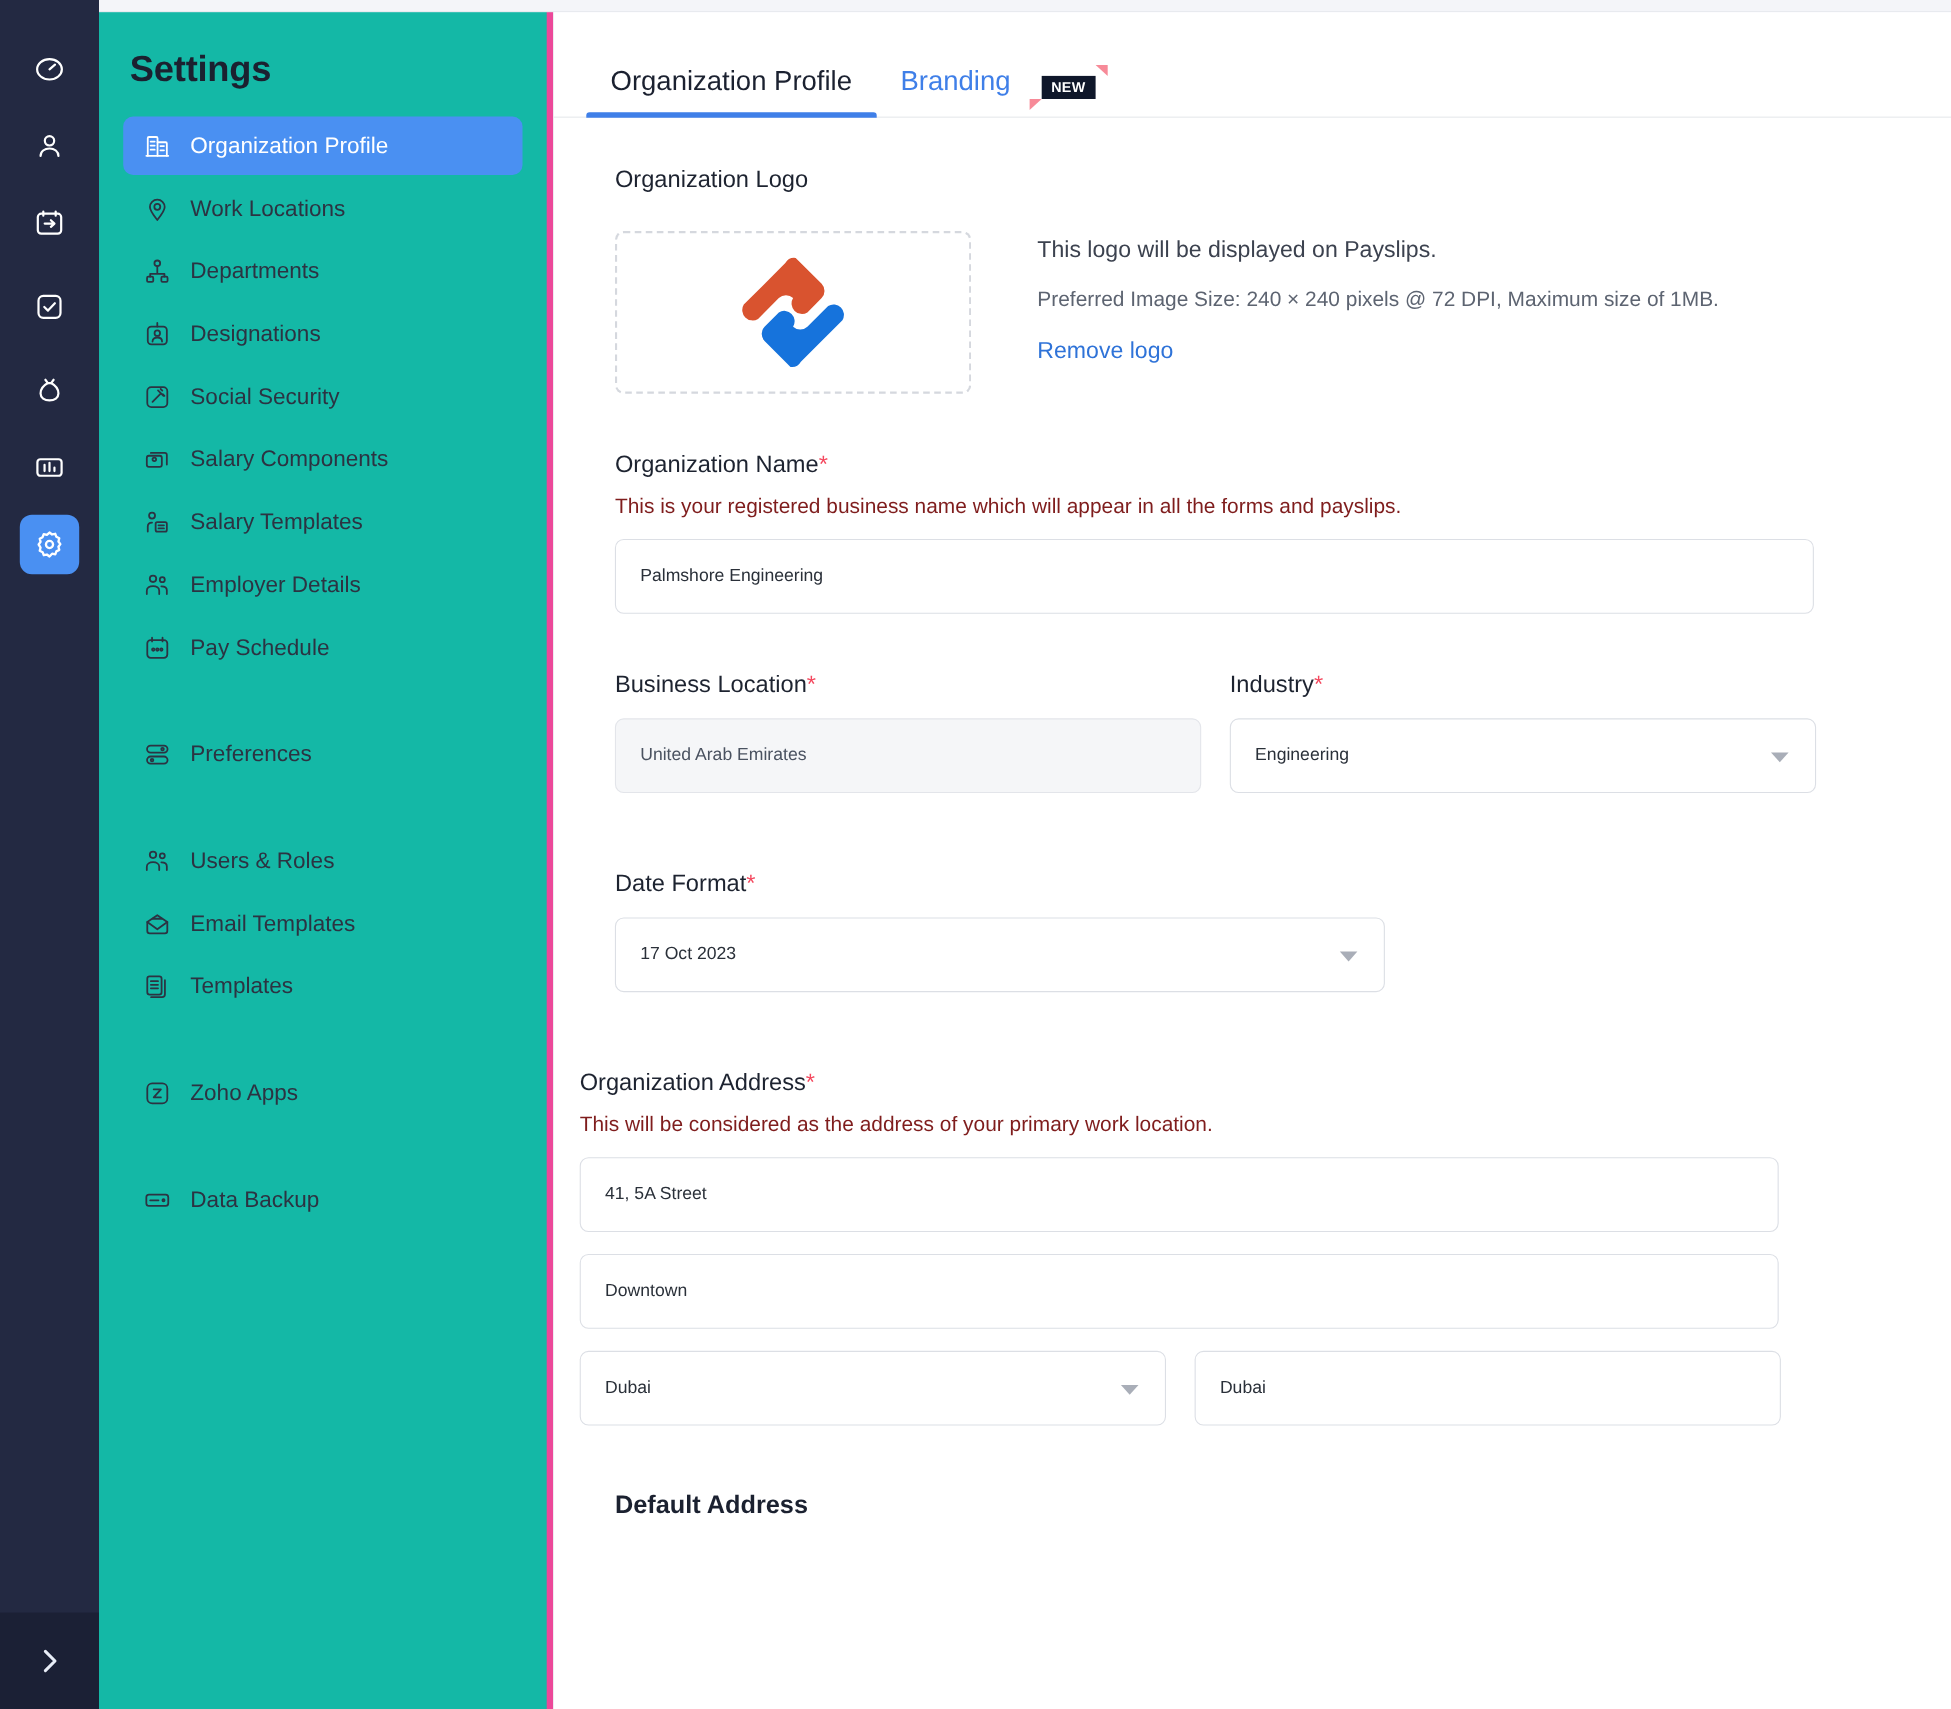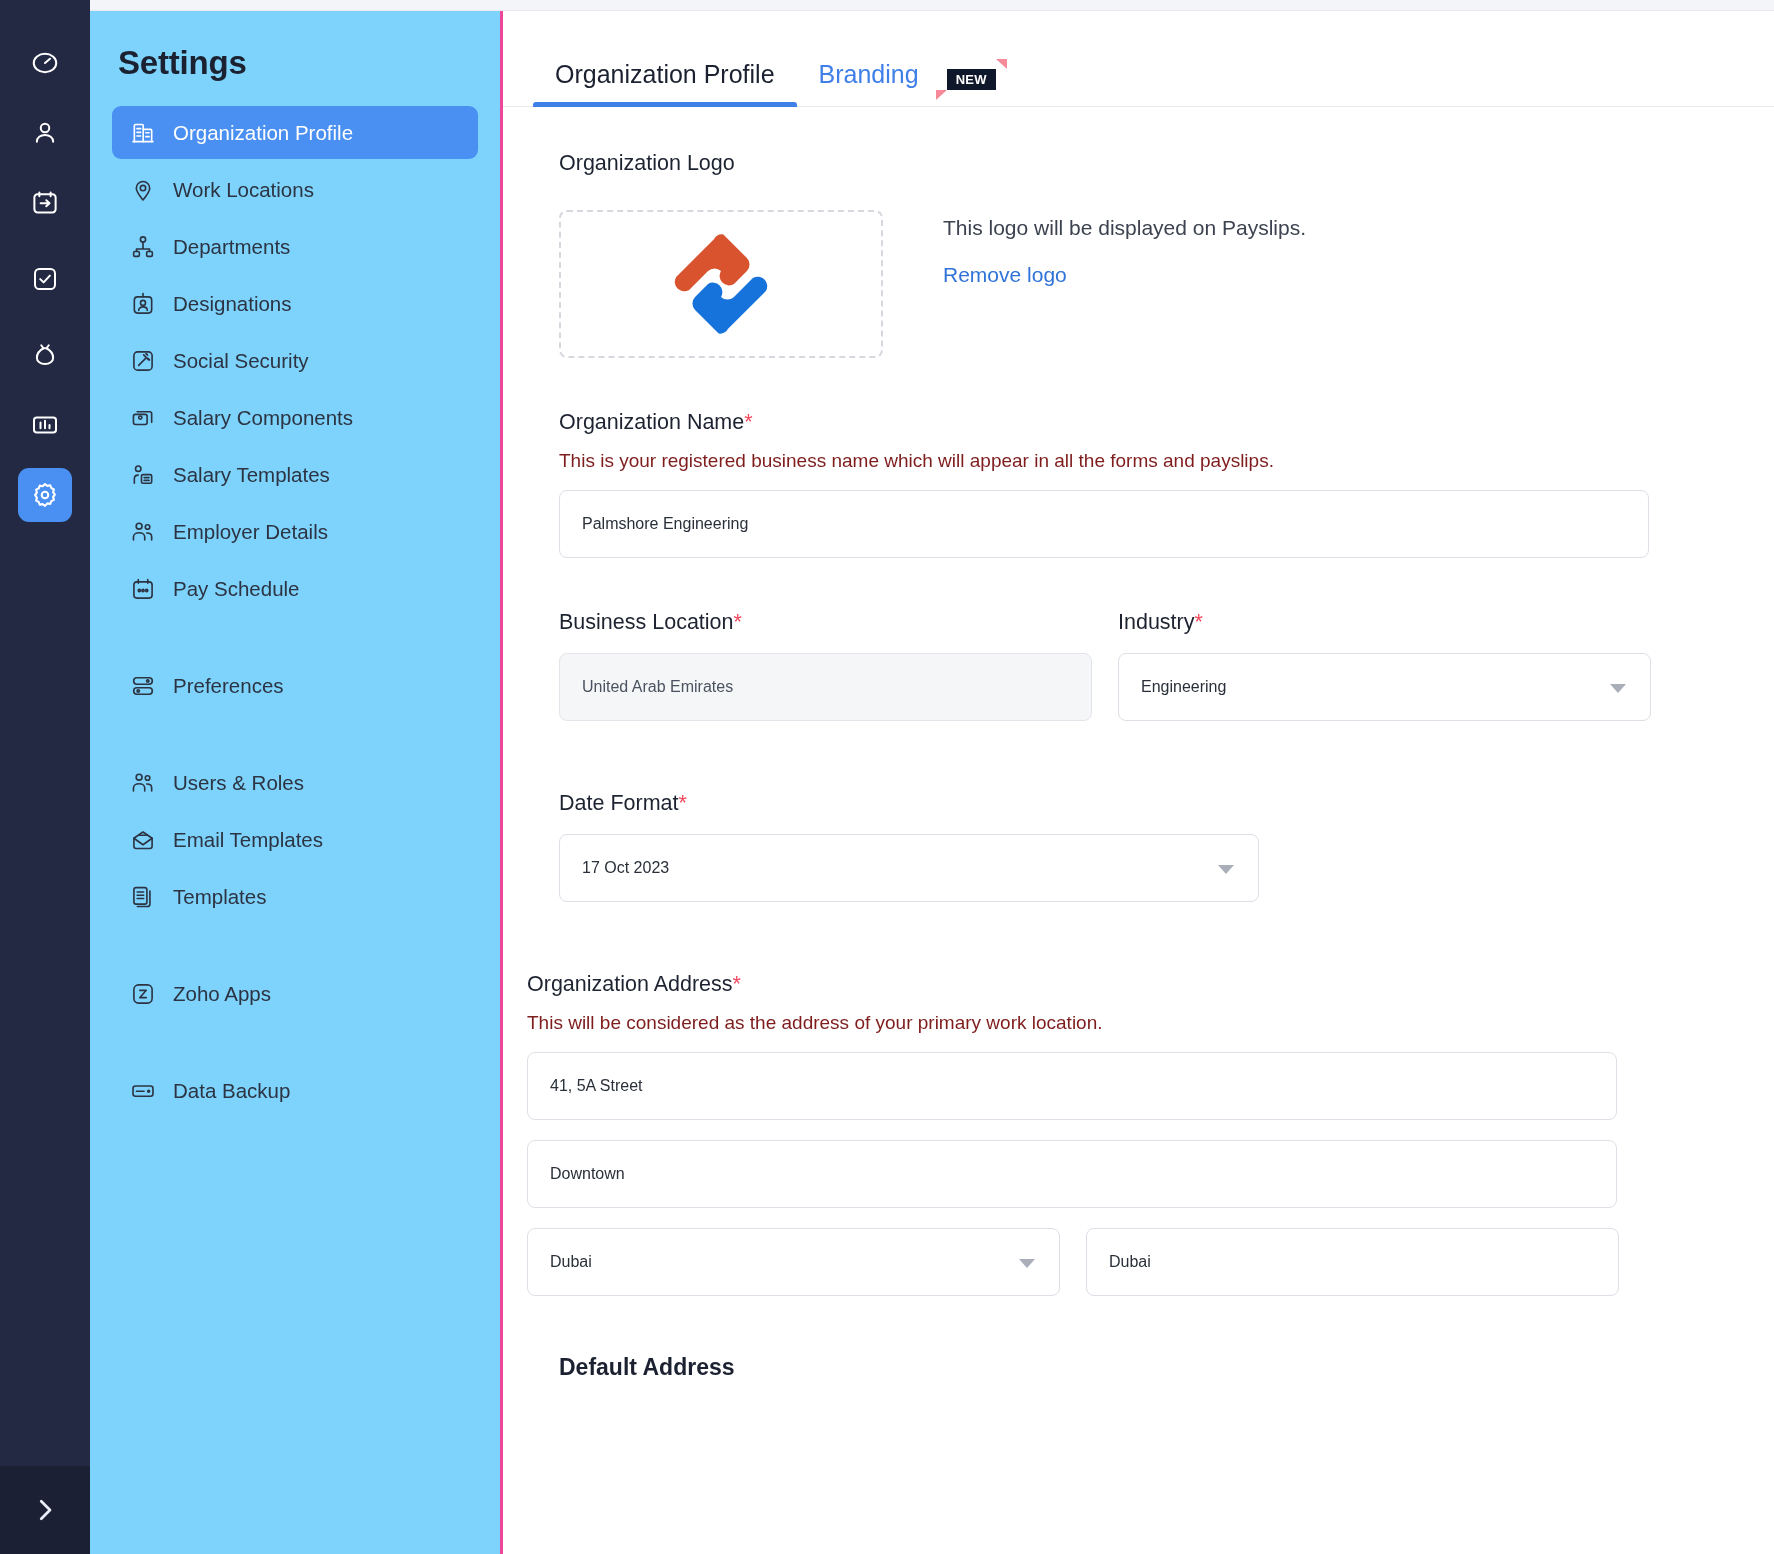--- a/index.html
+++ b/index.html
@@ -42,22 +42,22 @@
     position: absolute; left: 0; bottom: 0;
     width: 90px; height: 88px;
     background: #1b2035;
     display: flex; align-items: center; justify-content: center;
     color: #e8edf7;
   }
 
   
   .settings-nav {
     width: 413px; flex: 0 0 413px;
-    background: #7dd3fc;
-    border-right: 3px solid #ec4899;
+    background: #14b8a6;
+    border-right: 6px solid #ec4899;
     padding-top: 11px;
     position: relative;
     overflow: hidden;
   }
   .settings-title {
     font-size: 33px; font-weight: bold; color: #1b2130;
     padding: 33px 0 0 28px; letter-spacing: -0.2px;
   }
   .nav-list { margin-top: 24px; padding: 0 22px 0 22px; }
   .nav-item {
@@ -448,20 +448,21 @@
         <div class="label">Organization Logo</div>
         <div class="logo-row">
           <div class="logo-box">
             <svg width="118" height="118" viewBox="0 0 100 100">
               <path d="M52 8 L72 28 A8 8 0 0 1 72 39 L61 50 A8 8 0 0 1 50 39 A8 8 0 0 0 39 39 L23 55 A8 8 0 0 1 12 44 L44 12 A8 8 0 0 1 52 8 Z" fill="#d9532f"></path>
               <path d="M48 92 L28 72 A8 8 0 0 1 28 61 L39 50 A8 8 0 0 1 50 61 A8 8 0 0 0 61 61 L77 45 A8 8 0 0 1 88 56 L56 88 A8 8 0 0 1 48 92 Z" fill="#1673dc"></path>
             </svg>
           </div>
           <div class="logo-info">
             <div class="l1">This logo will be displayed on Payslips.</div>
+            <div class="l2">Preferred Image Size: 240 × 240 pixels @ 72 DPI, Maximum size of 1MB.</div>
             <div class="l3">Remove logo</div>
           </div>
         </div>
       </div>
 
       <div class="sec blk" style="margin-left:56px;">
         <div class="label">
           <span>Organization Name</span><span class="req">*</span>
         </div>
         <div class="helper">This is your registered business name which will appear in all the forms and payslips.</div>

